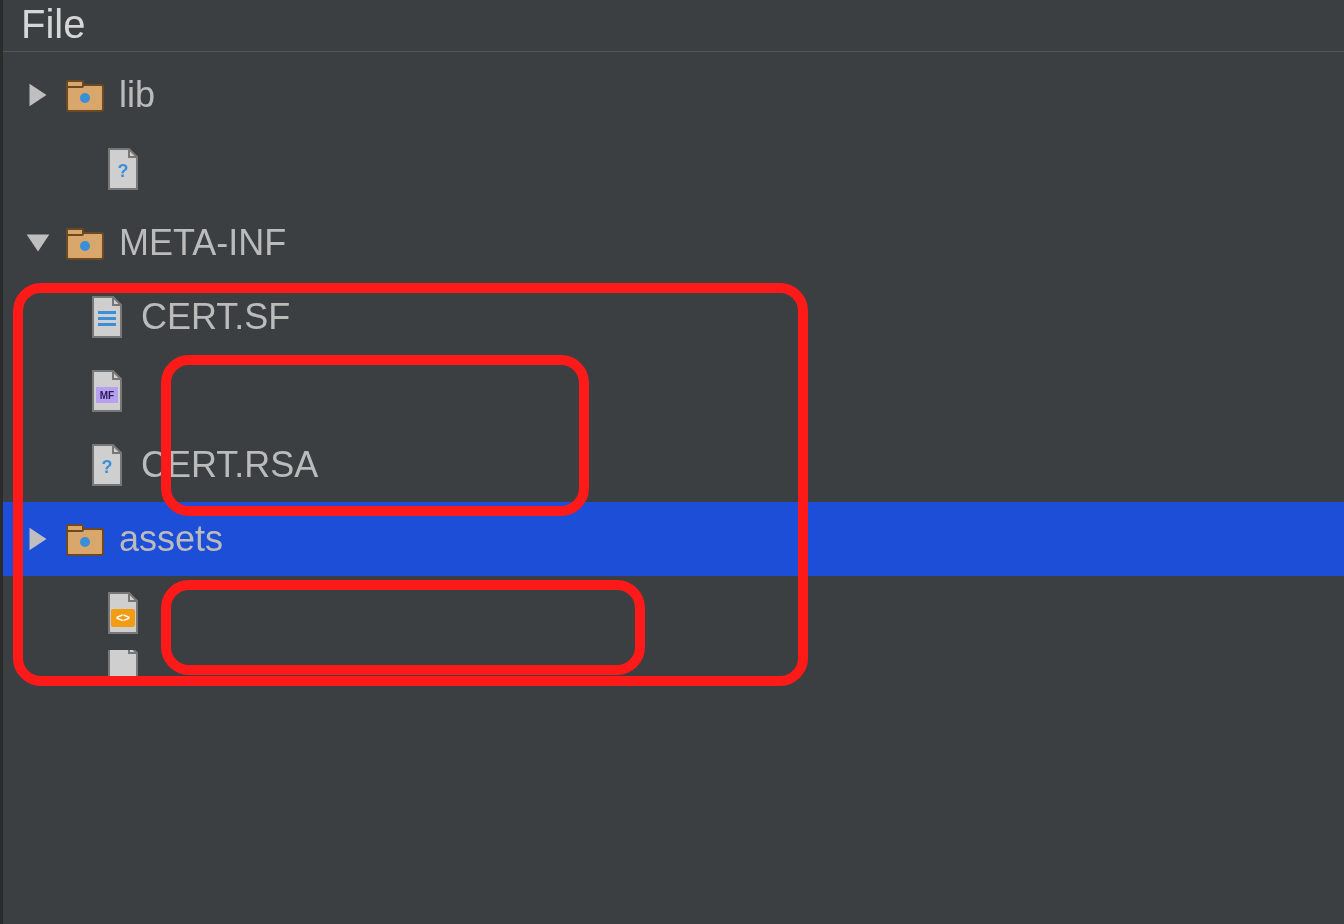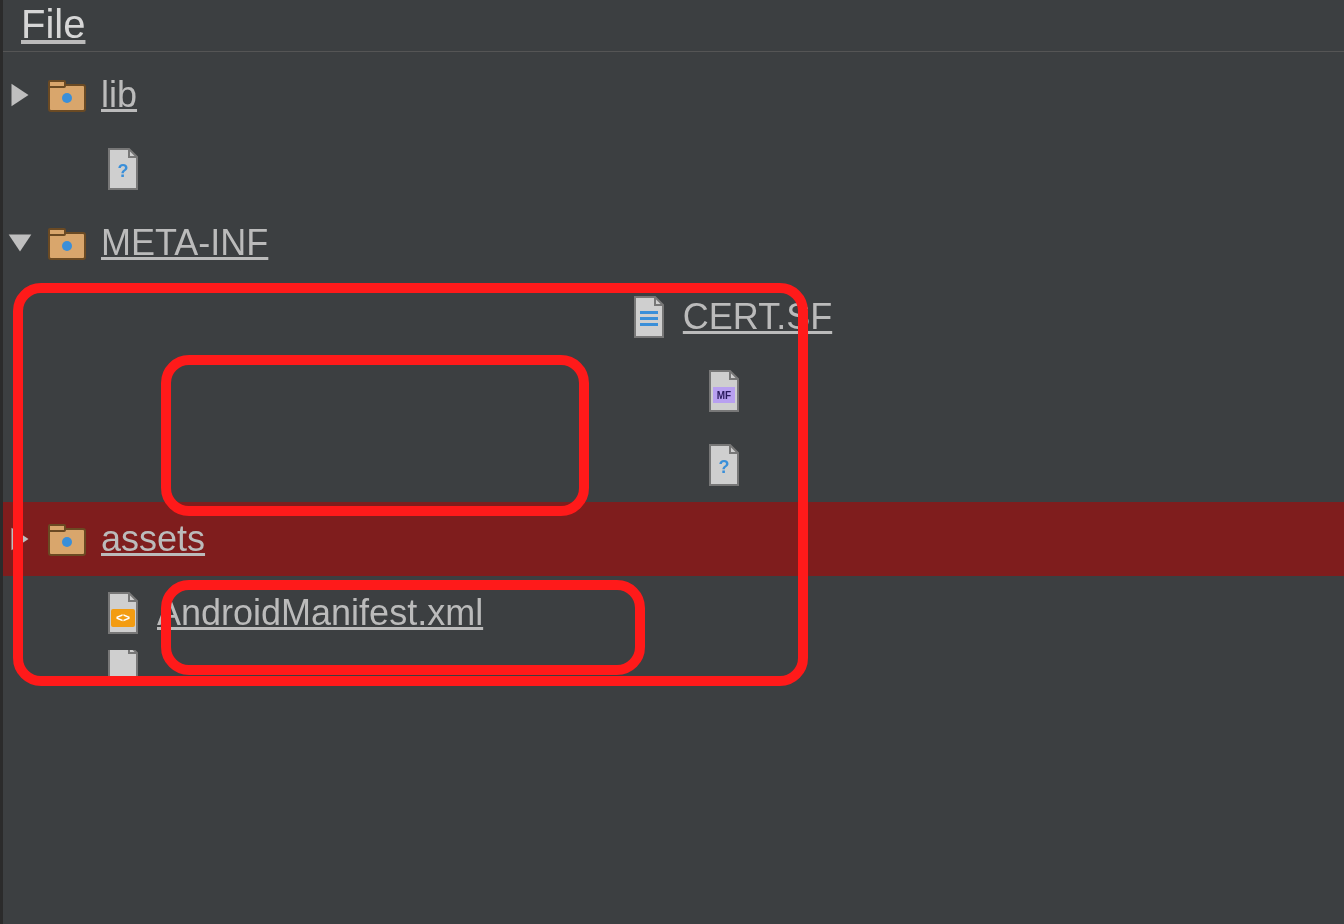--- a/index.html
+++ b/index.html
@@ -10,40 +10,40 @@
     font-family: "Lucida Grande", "Helvetica Neue", Arial, sans-serif;
     font-size: 36px;
     color: #bbbbbb;
     overflow: hidden;
   }
   .panel {
     width: 100%;
     height: 100%;
     border-left: 3px solid #2b2b2b;
     position: relative;
-    text-decoration: underline;
   }
   .header {
     padding: 2px 0 4px 18px;
     font-size: 40px;
     color: #d6d6d6;
     border-bottom: 1px solid #555;
   }
   .tree {
     padding-top: 6px;
     position: relative;
   }
   .row {
     display: flex;
     align-items: center;
     height: 74px;
+    padding-left: 18px;
     position: relative;
   }
   .row.selected {
-    background: #7f1d1d;
+    background: #1d4ed8;
   }
   .arrow {
     width: 34px;
     height: 34px;
     margin-right: 10px;
     flex-shrink: 0;
   }
   .arrow svg { width: 100%; height: 100%; }
   .icon {
     width: 40px;
@@ -52,21 +52,21 @@
     flex-shrink: 0;
     display: flex;
     align-items: center;
     justify-content: center;
   }
   .label {
     color: #bbbbbb;
     white-space: nowrap;
   }
   .indent-1 { padding-left: 100px; }
-  .indent-2 { padding-left: 114px; justify-content: center; }
+  .indent-2 { padding-left: 84px; }
 
   
   .folder-icon svg { width: 40px; height: 40px; }
   
   .file-icon svg { width: 36px; height: 44px; }
 
   
   .hl {
     position: absolute;
     border: 10px solid #ff1a1a;
@@ -162,20 +162,21 @@
     </div>
 
     <div class="row indent-2">
       <span class="icon file-icon">
         <svg viewBox="0 0 36 44">
           <path d="M4 2 H24 L32 10 V42 H4 Z" fill="#cfcfcf" stroke="#777" stroke-width="2"></path>
           <path d="M24 2 V10 H32" fill="none" stroke="#777" stroke-width="2"></path>
           <text x="18" y="30" font-size="18" text-anchor="middle" fill="#3a8fd9" font-weight="bold">?</text>
         </svg>
       </span>
+      <span class="label">CERT.RSA</span>
     </div>
 
 
     <div class="row selected">
       <span class="arrow">
         <svg viewBox="0 0 24 24">
             <path d="M6 4 L18 12 L6 20 Z" fill="#bfbfbf"></path>
           </svg>
       </span>
       <span class="icon folder-icon">
@@ -191,21 +192,20 @@
 
     <div class="row indent-1">
       <span class="icon file-icon">
         <svg viewBox="0 0 36 44">
           <path d="M4 2 H24 L32 10 V42 H4 Z" fill="#cfcfcf" stroke="#777" stroke-width="2"></path>
           <path d="M24 2 V10 H32" fill="none" stroke="#777" stroke-width="2"></path>
           <rect x="6" y="18" width="24" height="18" rx="2" fill="#f39c12"></rect>
           <text x="18" y="31" font-size="12" text-anchor="middle" fill="#fff" font-weight="bold">&lt;&gt;</text>
         </svg>
       </span>
-      <span class="label">AndroidManifest.xml</span>
     </div>
 
     <div class="row indent-1" style="height:30px;overflow:hidden">
       <span class="icon file-icon">
         <svg viewBox="0 0 36 44">
           <path d="M4 2 H24 L32 10 V42 H4 Z" fill="#cfcfcf" stroke="#777" stroke-width="2"></path>
           <path d="M24 2 V10 H32" fill="none" stroke="#777" stroke-width="2"></path>
         </svg>
       </span>
     </div>

